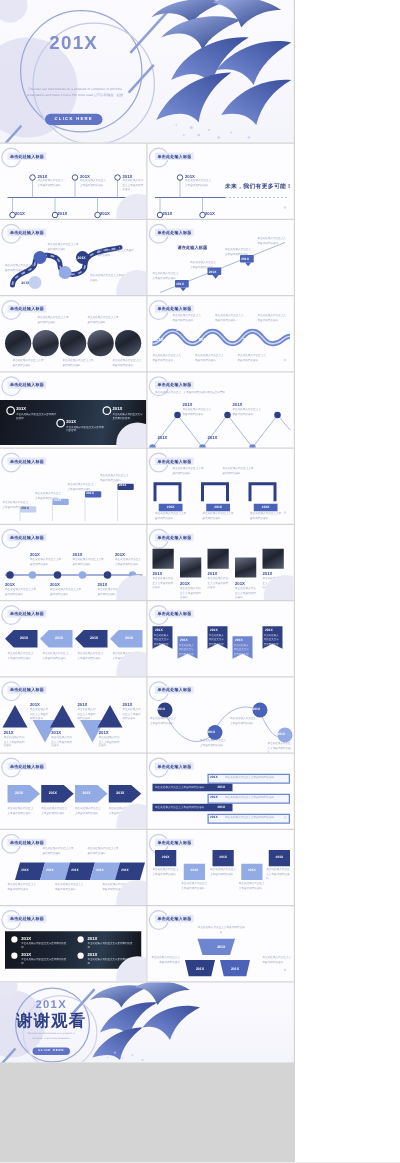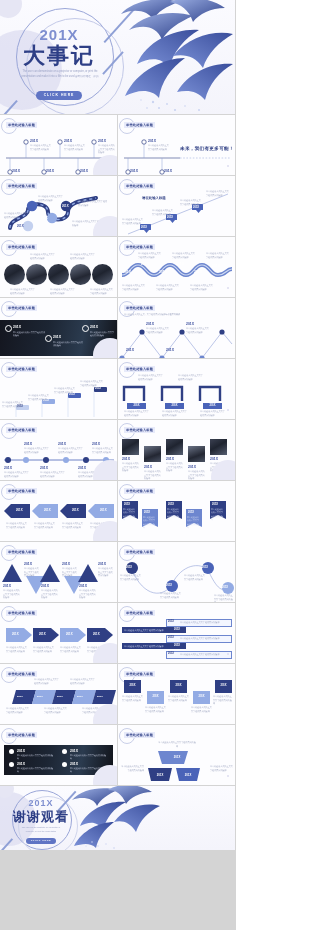--- a/index.html
+++ b/index.html
@@ -53,21 +53,20 @@
   <div class="slide full cover">
     <div class="lavender"></div>
     <div class="lavender2"></div>
     <div class="ring"></div>
     <div class="ring2"></div>
     <div class="slash" style="left:118px;top:4px;"></div>
     <div class="slash" style="left:112px;top:48px;height:30px;"></div>
     <div class="slash" style="left:4px;top:96px;height:36px;"></div>
 
     <div class="t-year">201X</div>
-    <div class="t-main">大事记</div>
     <div class="t-sub">The user can demonstrate on a projector or computer, or print the presentation and make it into a film to be used 是可以存储在一起的</div>
     <div class="btn">CLICK HERE</div>
 
     <svg class="dolphins" viewBox="0 0 120 114">
       <defs>
         <linearGradient id="dg" x1="0" y1="0" x2="1" y2="1">
           <stop offset="0" stop-color="#9fb2e6"></stop>
             <stop offset="1" stop-color="#2c3f88"></stop>
         </linearGradient>
         <linearGradient id="dg2" x1="0" y1="1" x2="1" y2="0">

